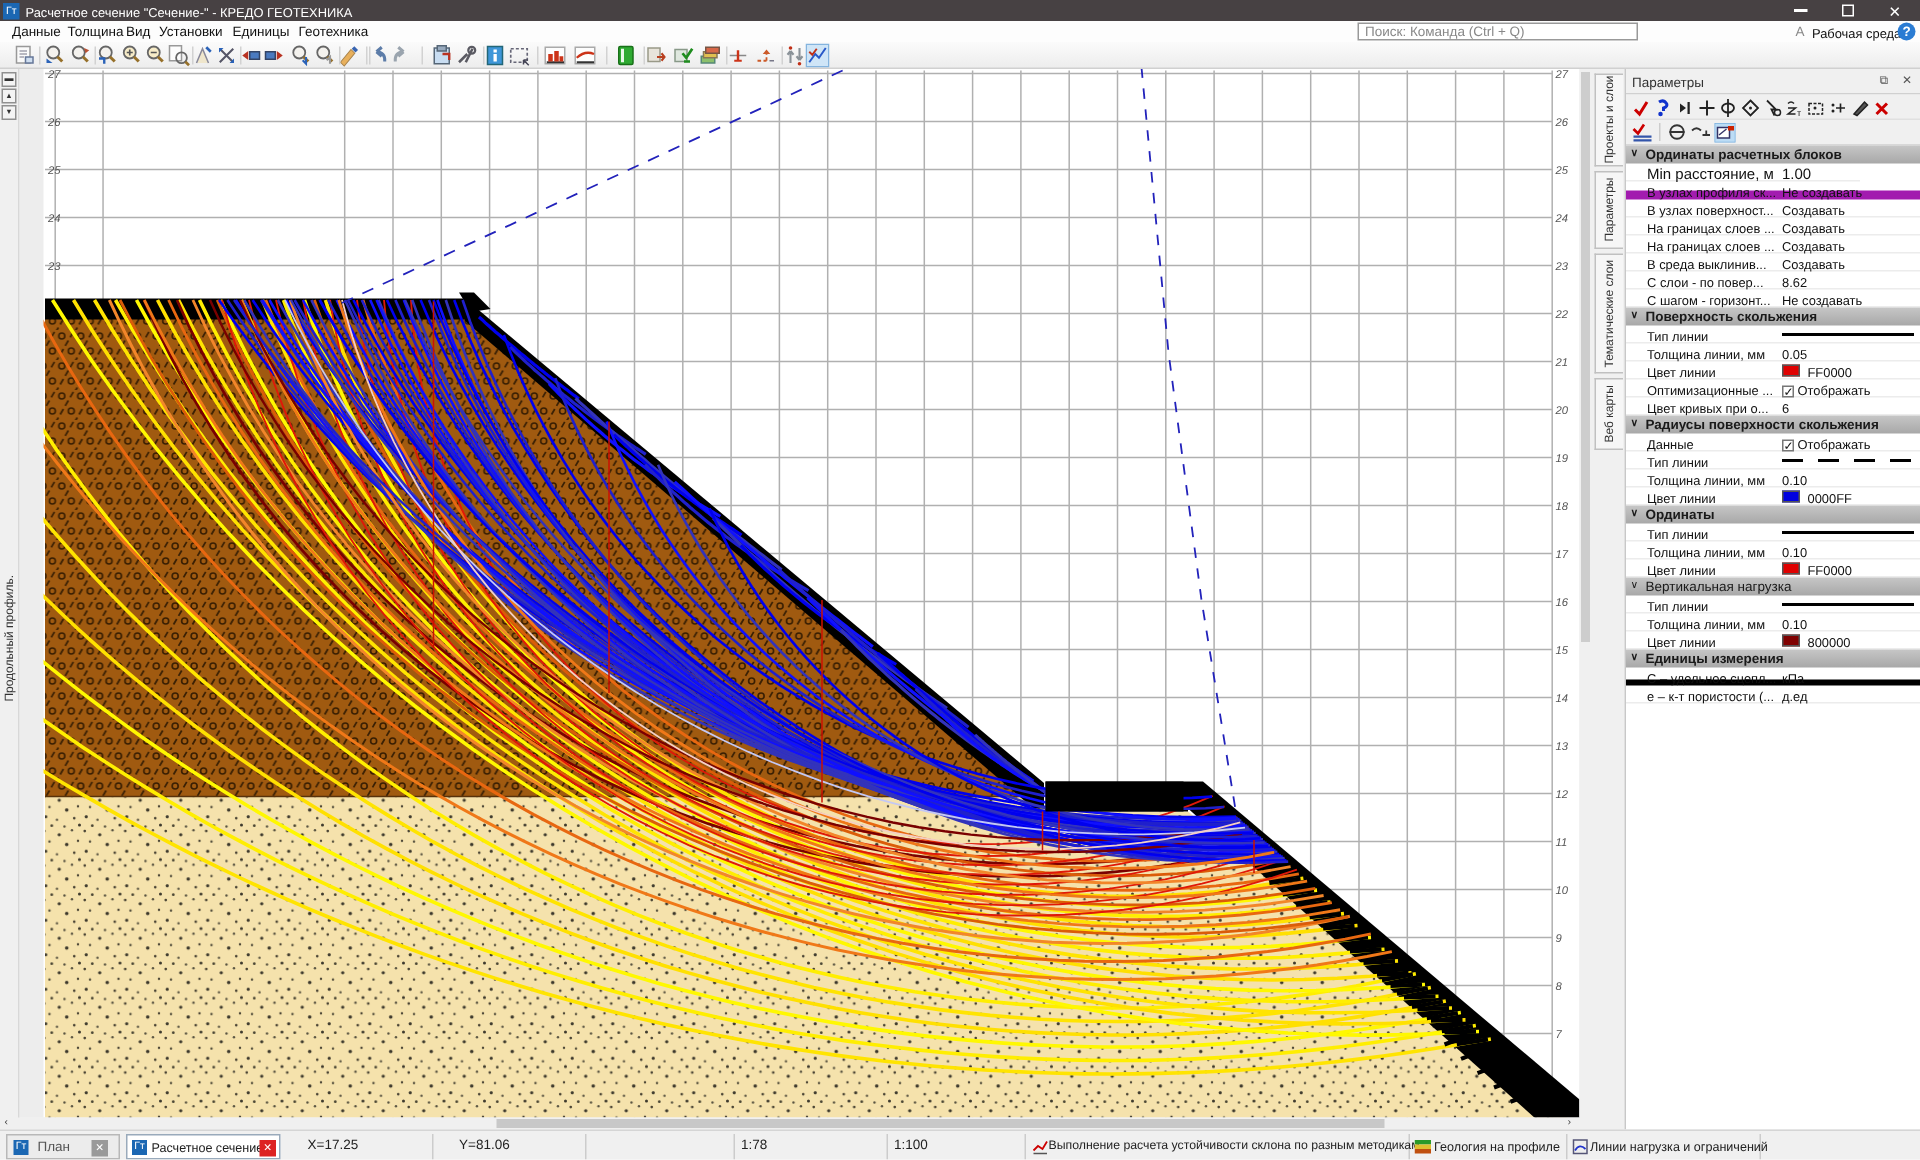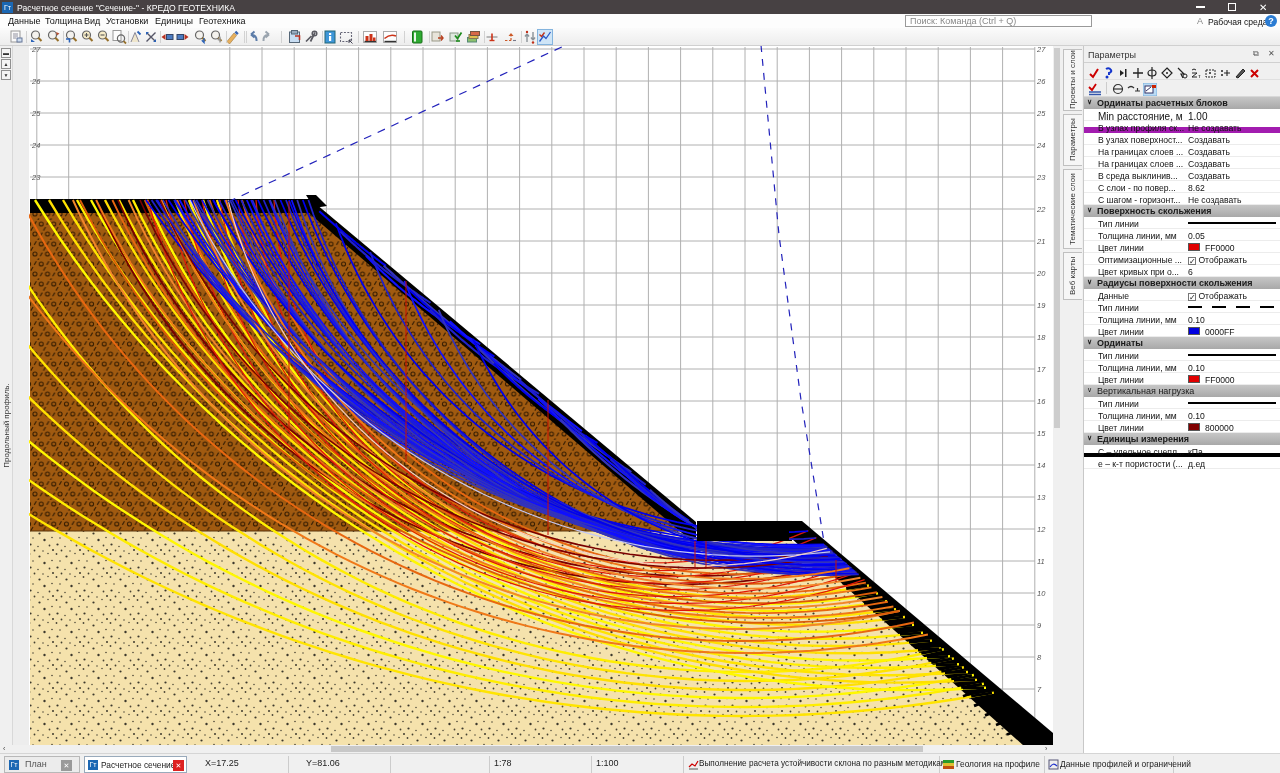--- a/index.html
+++ b/index.html
@@ -625,14 +625,14 @@
           <rect x="0" y="4" width="11" height="3" fill="#e0c030"></rect>
           <rect x="0" y="7" width="11" height="3" fill="#c05010"></rect>
         </svg></span>
       <span class="abs" style="left:15px;top:3px;font-size:8.4px">Геология на профиле</span>
     </div>
     <div class="abs" style="left:1046px;top:2px;width:128px;height:17px;border-right:1px solid #ccc">
       <span class="abs" style="left:2px;top:3px"><svg width="11" height="11">
           <rect x="1" y="1" width="9" height="9" fill="#eee" stroke="#557"></rect>
           <path d="M2 8 Q5 3 9 7" stroke="#23c" stroke-width="1.2" fill="none"></path>
         </svg></span>
-      <span class="abs" style="left:14px;top:3px;font-size:8.4px">Данные профилей и ограничений</span>
+      <span class="abs" style="left:14px;top:3px;font-size:8.4px">Линии нагрузка и ограничений</span>
     </div>
   </div>
 </body></html>

